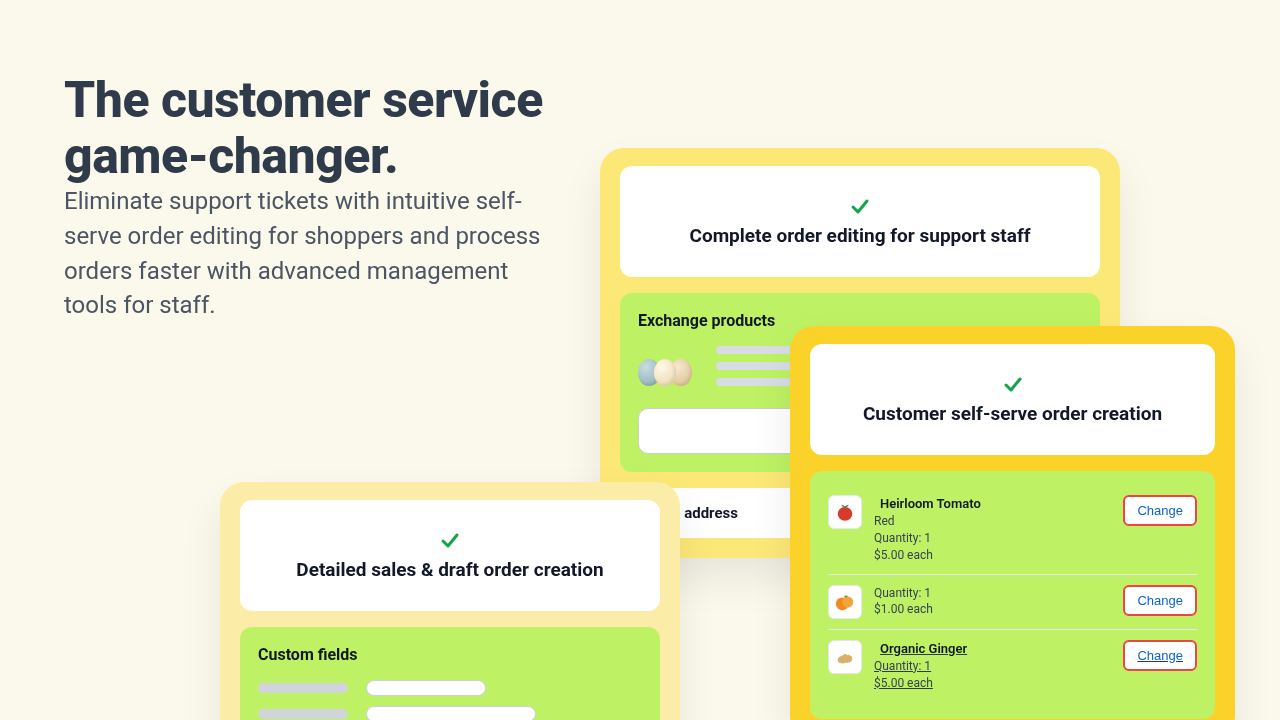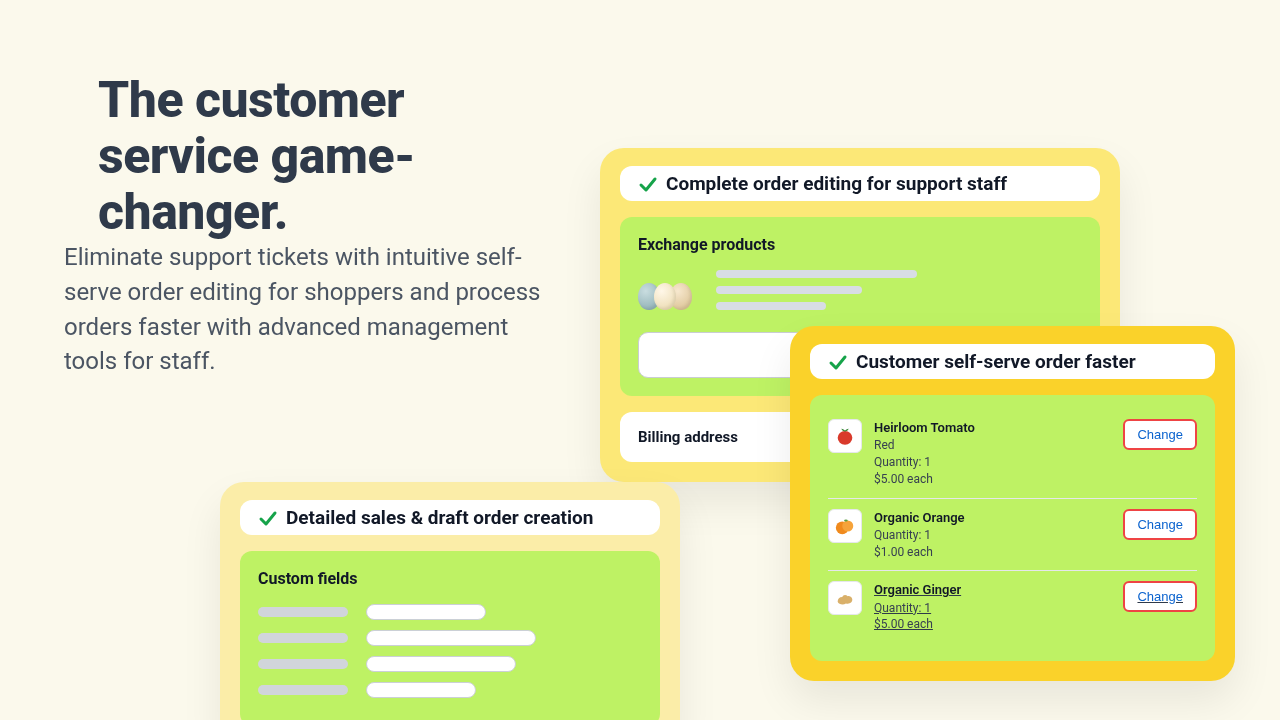--- a/index.html
+++ b/index.html
@@ -15,47 +15,47 @@
       position: absolute;
       left: 64px; top: 72px;
       width: 500px;
     }
     .hero-title {
       font-size: 50px;
       font-weight: 800;
       line-height: 1.12;
       color: #2F3A4A;
       letter-spacing: -0.5px;
-      margin-left: 34px;
     }
     .hero-sub {
       font-size: 24px;
       line-height: 1.45;
       color: #4B5563;
       font-weight: 400;
       max-width: 480px;
     }
 
     
     .card {
       position: absolute;
       border-radius: 24px;
       padding: 18px 20px 20px 20px;
       box-shadow: 0 20px 40px rgba(0,0,0,0.08);
     }
     .card-header {
       background: #fff;
       border-radius: 12px;
-      padding: 6px 18px;
+      padding: 30px 18px;
       display: flex;
       align-items: center;
       gap: 8px;
       font-weight: 700;
       font-size: 19px;
       color: #111827;
+      flex-direction: column;
     }
     .card-header .check-icon { color: #16A34A; flex-shrink: 0; }
     .card-body {
       background: #bef264;
       border-radius: 12px;
       margin-top: 16px;
       padding: 18px 18px;
     }
     .section-title {
       font-weight: 700;
@@ -116,21 +116,21 @@
       border-bottom: 1px solid #E5E7EB;
     }
     .line-item:last-child { border-bottom: none; text-decoration: underline; }
     .thumb {
       width: 34px; height: 34px; border: 1px solid #E5E7EB; border-radius: 6px;
       display: flex; align-items: center; justify-content: center; flex-shrink: 0;
       background: #fff;
     }
     .thumb svg { width: 22px; height: 22px; }
     .li-info { flex: 1; font-size: 12px; color: #374151; line-height: 1.4;}
-    .li-name { font-weight: 600; font-size: 13px; color: #111827; }
+    .li-name { font-weight: 600; font-size: 13px; color: #111827; margin-left: 6px; }
     .change-btn {
       border: 2px solid #ef4444;
       background: #fff;
       color: #0B63CE;
       font-weight: 500;
       font-size: 13px;
       padding: 6px 12px;
       border-radius: 6px;
       cursor: pointer;
     }
@@ -205,21 +205,21 @@
         <div class="cf-input" style="width:110px"></div>
       </div>
   </div>
 </div>
 
 <div class="card card-self">
   <div class="card-header">
     <svg class="check-icon" viewBox="0 0 20 20" width="20" height="20" fill="none" stroke="currentColor" stroke-width="3" stroke-linecap="round" stroke-linejoin="round">
         <polyline points="3,11 8,16 17,5"></polyline>
       </svg>
-    <span>Customer self-serve order faster</span>
+    <span>Customer self-serve order creation</span>
   </div>
   <div class="card-body" style="padding-top:14px;">
 
     <div class="line-item">
       <div class="thumb">
         <svg viewBox="0 0 24 24">
             <ellipse cx="12" cy="14" rx="8" ry="7.5" fill="#D93A2B"></ellipse>
             <path d="M12 6 C10 4 8 4 8 4 C9 6 10 7 12 7 C14 7 15 6 16 4 C16 4 14 4 12 6" fill="#3C8A3C"></path>
           </svg>
       </div>
@@ -234,21 +234,20 @@
 
     <div class="line-item">
       <div class="thumb">
         <svg viewBox="0 0 24 24">
             <circle cx="9" cy="14" r="7" fill="#F08A1D"></circle>
             <circle cx="15" cy="12" r="6" fill="#F6A33A"></circle>
             <ellipse cx="13" cy="6" rx="2" ry="1.2" fill="#5A9E44"></ellipse>
           </svg>
       </div>
       <div class="li-info">
-        <div class="li-name">Organic Orange</div>
         <div>Quantity: 1</div>
         <div>$1.00 each</div>
       </div>
       <button class="change-btn">Change</button>
     </div>
 
     <div class="line-item">
       <div class="thumb">
         <svg viewBox="0 0 24 24">
             <path d="M4 16 C4 13 6 11 9 11 C10 8 13 8 15 10 C18 9 20 12 20 14 C20 17 17 19 13 18 C10 20 5 19 4 16 Z" fill="#D9B06A"></path>

